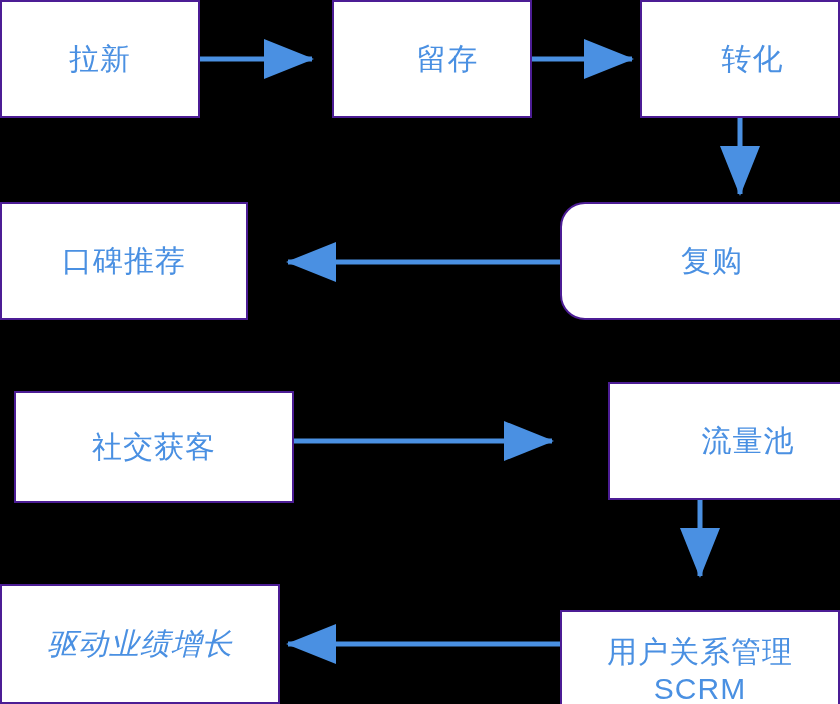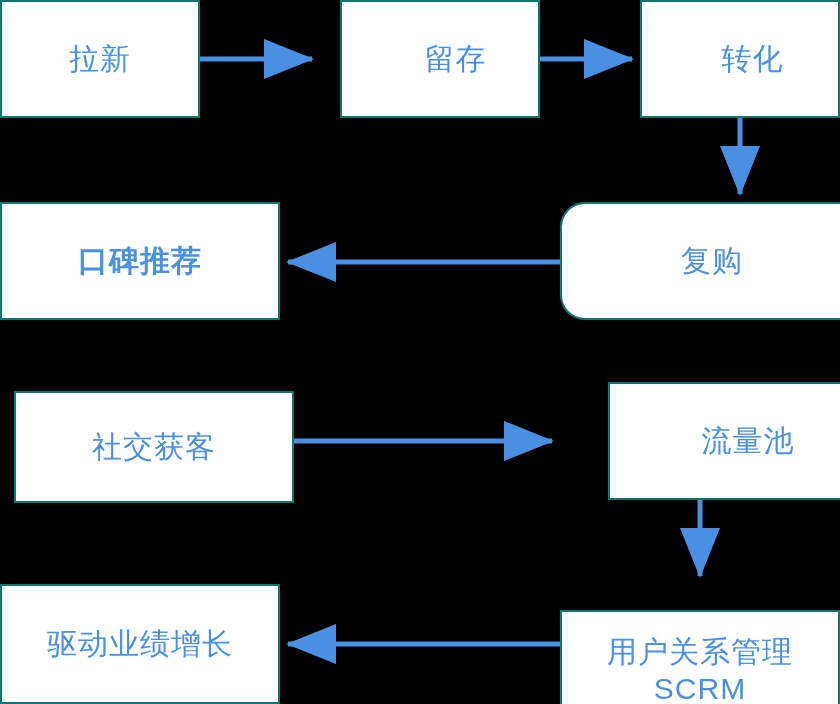--- a/index.html
+++ b/index.html
@@ -13,21 +13,21 @@
     width: 840px;
     height: 704px;
     background: #000000;
     overflow: hidden;
     font-family: "Liberation Sans", "DejaVu Sans", sans-serif;
   }
   .node {
     position: absolute;
     box-sizing: border-box;
     background: #ffffff;
-    border: 2px solid #0f766e;
+    border: 2px solid #4c1d95;
     display: flex;
     align-items: center;
     justify-content: center;
     text-align: center;
     color: #4a90e2;
     font-size: 30px;
     line-height: 1.25;
     letter-spacing: 1px;
     white-space: pre-line;
     user-select: none;
@@ -75,45 +75,45 @@
 
     <line x1="700" y1="500" x2="700" y2="576" stroke="#4a90e2" stroke-width="5" marker-end="url(#arrowD)"></line>
 
     <line x1="560" y1="644" x2="288" y2="644" stroke="#4a90e2" stroke-width="5" marker-end="url(#arrowL)"></line>
   </svg>
 
   <div class="node" style="left:0px; top:0px; width:200px; height:118px;">
     <span class="node-label">拉新</span>
   </div>
 
-  <div class="node" style="left:340px; top:0px; width:200px; height:118px;padding-left:31px;">
+  <div class="node" style="left:332px; top:0px; width:200px; height:118px;padding-left:31px;">
     <span class="node-label">留存</span>
   </div>
 
   <div class="node" style="left:640px; top:0px; width:200px; height:118px;padding-left:25px;">
     <span class="node-label">转化</span>
   </div>
 
-  <div class="node" style="left:0px; top:202px; width:280px; height:118px;font-weight:bold;">
+  <div class="node" style="left:0px; top:202px; width:248px; height:118px;">
     <span class="node-label">口碑推荐</span>
   </div>
 
   <div class="node" style="left:560px; top:202px; width:304px; height:118px;border-radius:25px;">
     <span class="node-label">复购</span>
   </div>
 
   <div class="node" style="left:14px; top:382px; width:280px; height:112px;margin-top:9px;">
     <span class="node-label">社交获客</span>
   </div>
 
   <div class="node" style="left:560px; top:382px; width:280px; height:118px;margin-left:48px;">
     <span class="node-label">流量池</span>
   </div>
 
-  <div class="node" style="left:0px; top:584px; width:280px; height:120px;">
+  <div class="node" style="left:0px; top:584px; width:280px; height:120px;font-style:italic;">
     <span class="node-label">驱动业绩增长</span>
   </div>
 
   <div class="node" style="left:560px; top:610px; width:280px; height:120px;">
     <span class="node-label">用户关系管理
 SCRM</span>
   </div>
 
 </div>
 

